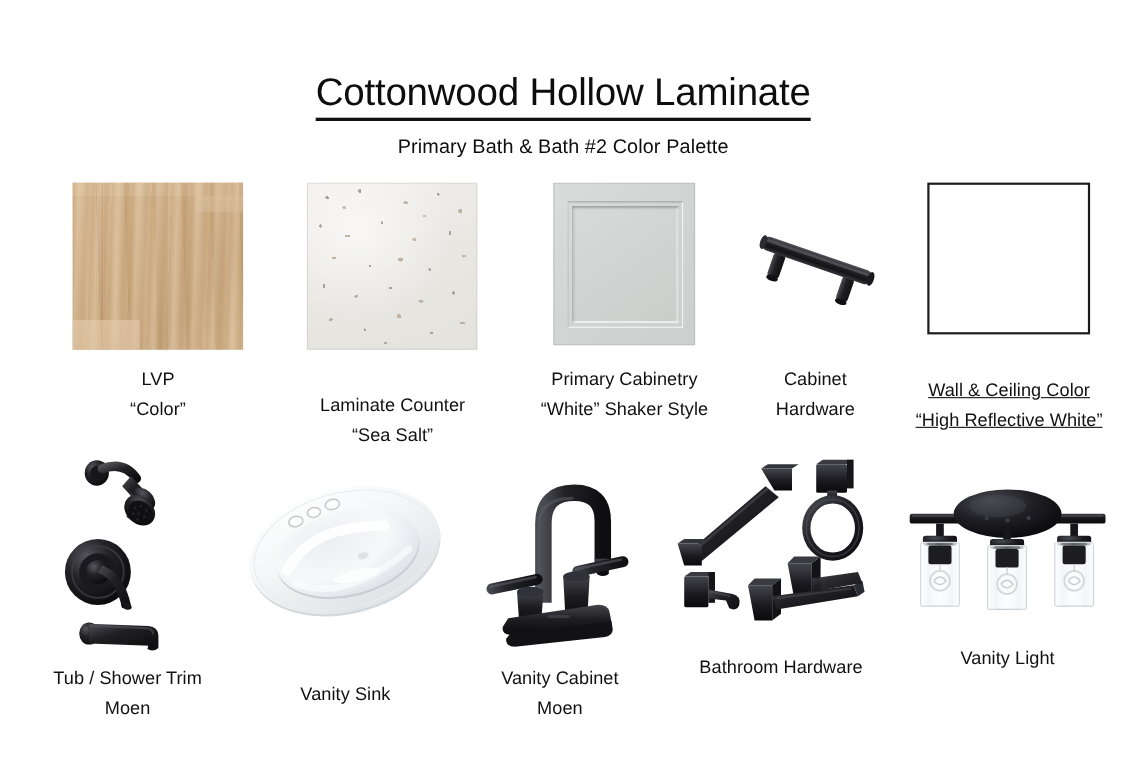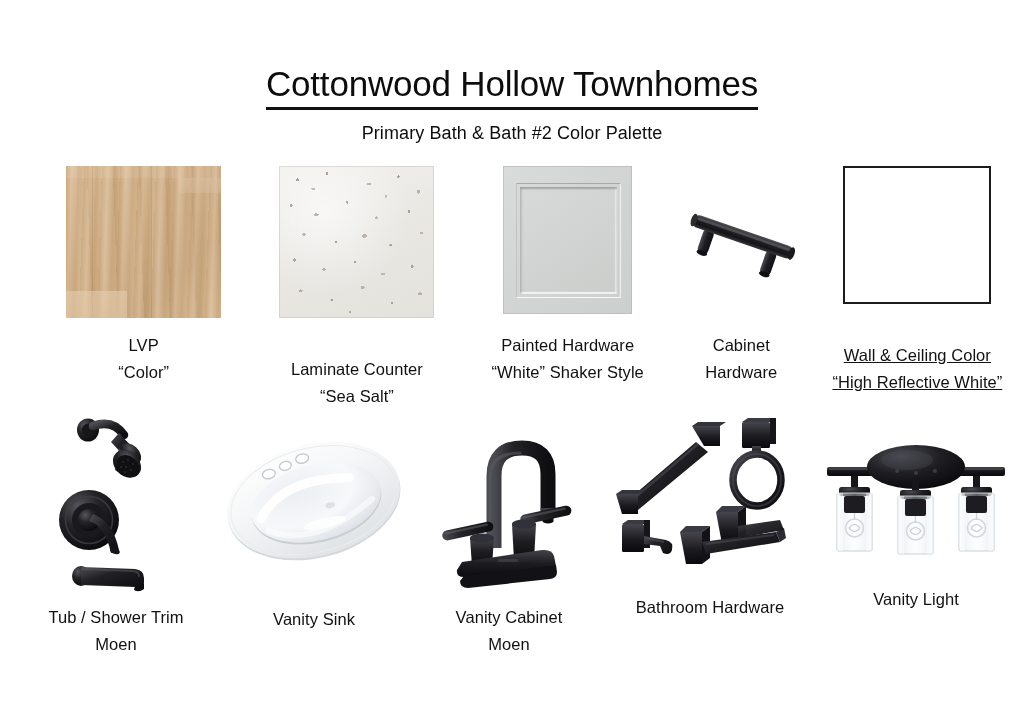--- a/index.html
+++ b/index.html
@@ -51,21 +51,21 @@
   }
 
   
   .row {
     position: absolute;
     left: 0;
     width: 1024px;
     display: flex;
     align-items: flex-start;
   }
-  .row-1 { top: 166px; justify-content: flex-end; }
+  .row-1 { top: 166px; }
   .row-2 { top: 404px; }
 
   .cell {
     position: relative;
     display: flex;
     flex-direction: column;
     align-items: center;
   }
 
   .art {
@@ -234,21 +234,21 @@
   .r2-art { height: 196px; display:flex; align-items:flex-end; justify-content:center; }
   .cap-r2 { margin-top: 4px; }
   .cap-hi { margin-top: -14px; }
 </style>
 </head>
 <body>
 
 <div class="board">
 
   <div class="header">
-    <div class="main-title">Cottonwood Hollow Townhomes</div>
+    <div class="main-title">Cottonwood Hollow Laminate</div>
     <div class="sub-title">Primary Bath &amp; Bath #2  Color Palette</div>
   </div>
 
   <div class="row row-1">
 
     <div class="cell c-lvp">
       <div class="art">
         <div class="swatch lvp"></div>
       </div>
       <div class="caption cap-r1">
@@ -267,21 +267,21 @@
       </div>
     </div>
 
     <div class="cell c-cabinet">
       <div class="art" style="height:152px;align-items:flex-start;">
         <div class="cab-door">
           <div class="panel"></div>
         </div>
       </div>
       <div class="caption cap-r1">
-        <span>Painted Hardware</span>
+        <span>Primary Cabinetry</span>
         <span class="l2">“White” Shaker Style</span>
       </div>
     </div>
 
     <div class="cell c-pull">
       <div class="art" style="height:152px;">
         <svg width="130" height="120" viewBox="0 0 130 120">
           <defs>
             <linearGradient id="barGrad" x1="0" y1="0" x2="0" y2="1">
               <stop offset="0%" stop-color="#54545a"></stop>
@@ -417,21 +417,21 @@
             <ellipse cx="100" cy="90" rx="22" ry="5" fill="#ffffff" opacity="0.8"></ellipse>
 
             <ellipse cx="110" cy="74" rx="5" ry="3" fill="#d5dade" opacity="0.75"></ellipse>
 
             <ellipse cx="58" cy="29" rx="6.5" ry="4.6" fill="#ffffff" stroke="#c4cace" stroke-width="1.4"></ellipse>
             <ellipse cx="76" cy="25" rx="6" ry="4.4" fill="#ffffff" stroke="#c4cace" stroke-width="1.4"></ellipse>
             <ellipse cx="94" cy="22" rx="6.5" ry="4.6" fill="#ffffff" stroke="#c4cace" stroke-width="1.4"></ellipse>
           </g>
         </svg>
       </div>
-      <div class="caption cap-r2" style="margin-top:6px;">
+      <div class="caption cap-r2" style="margin-top:18px;">
         <span>Vanity Sink</span>
       </div>
     </div>
 
     <div class="cell c-faucet">
       <div class="r2-art">
         <svg width="170" height="180" viewBox="0 0 170 180">
           <defs>
             <linearGradient id="fGrad" x1="0" y1="0" x2="1" y2="0">
               <stop offset="0%" stop-color="#4b4b52"></stop>

